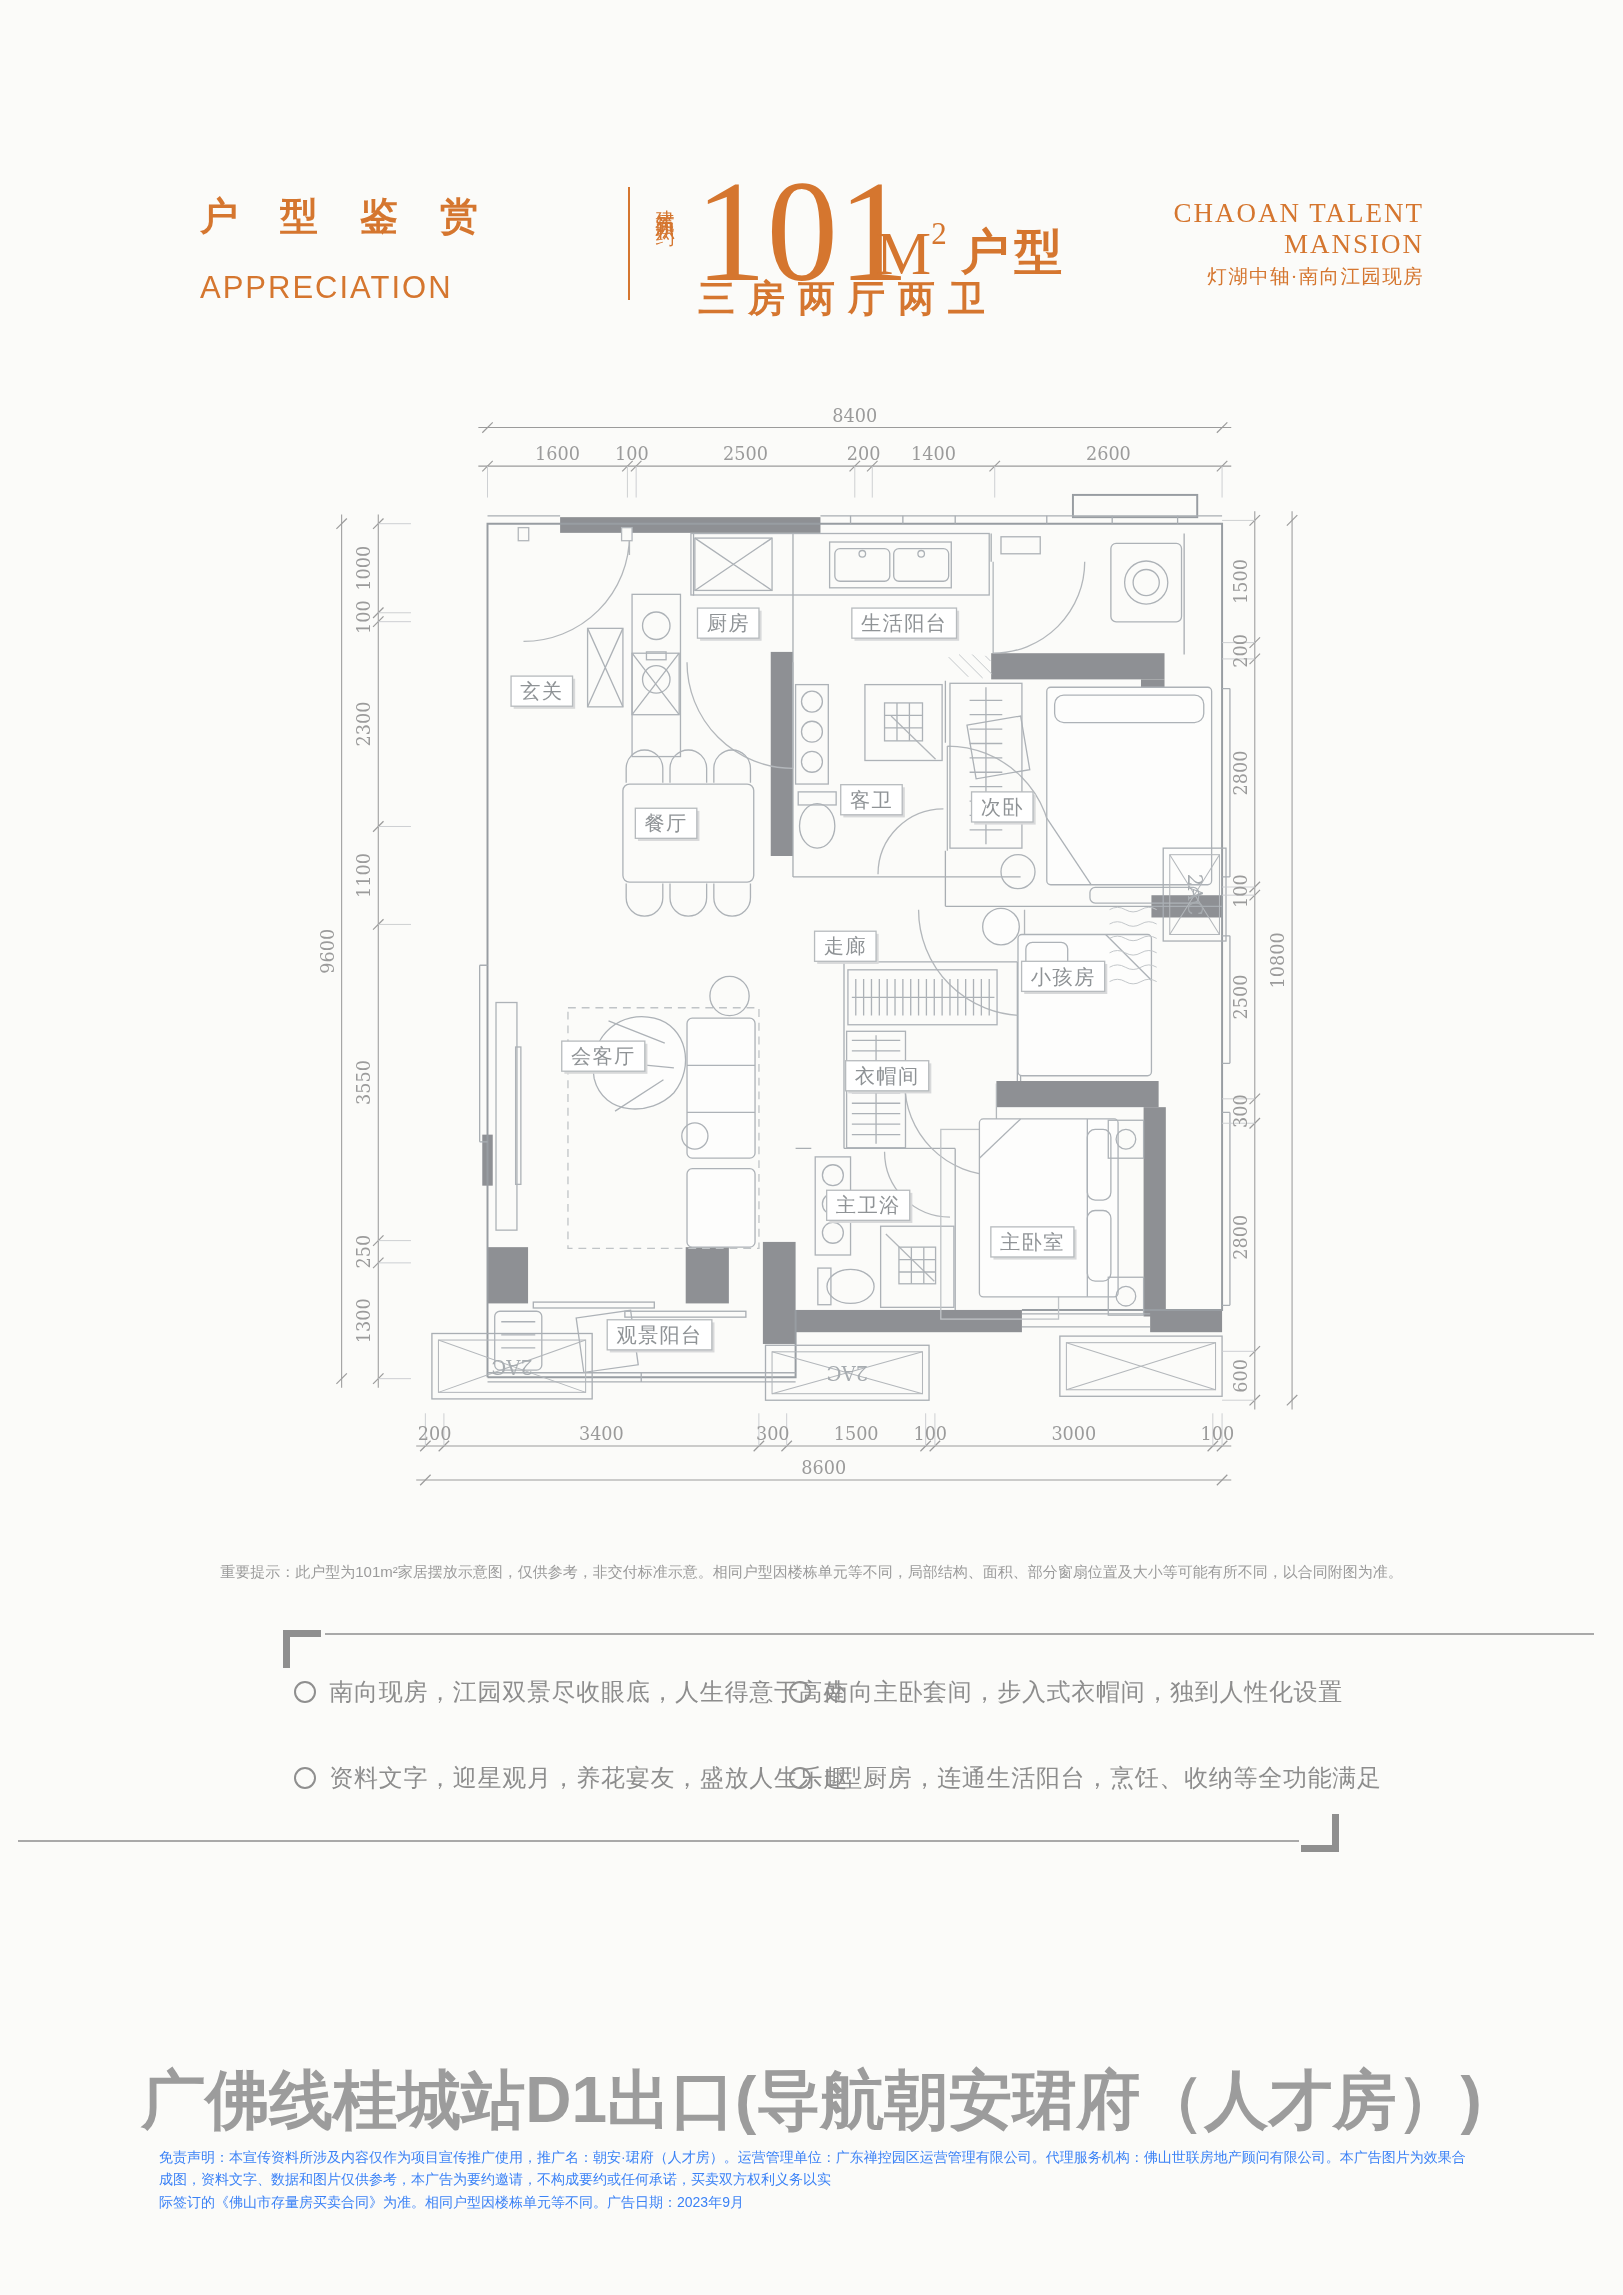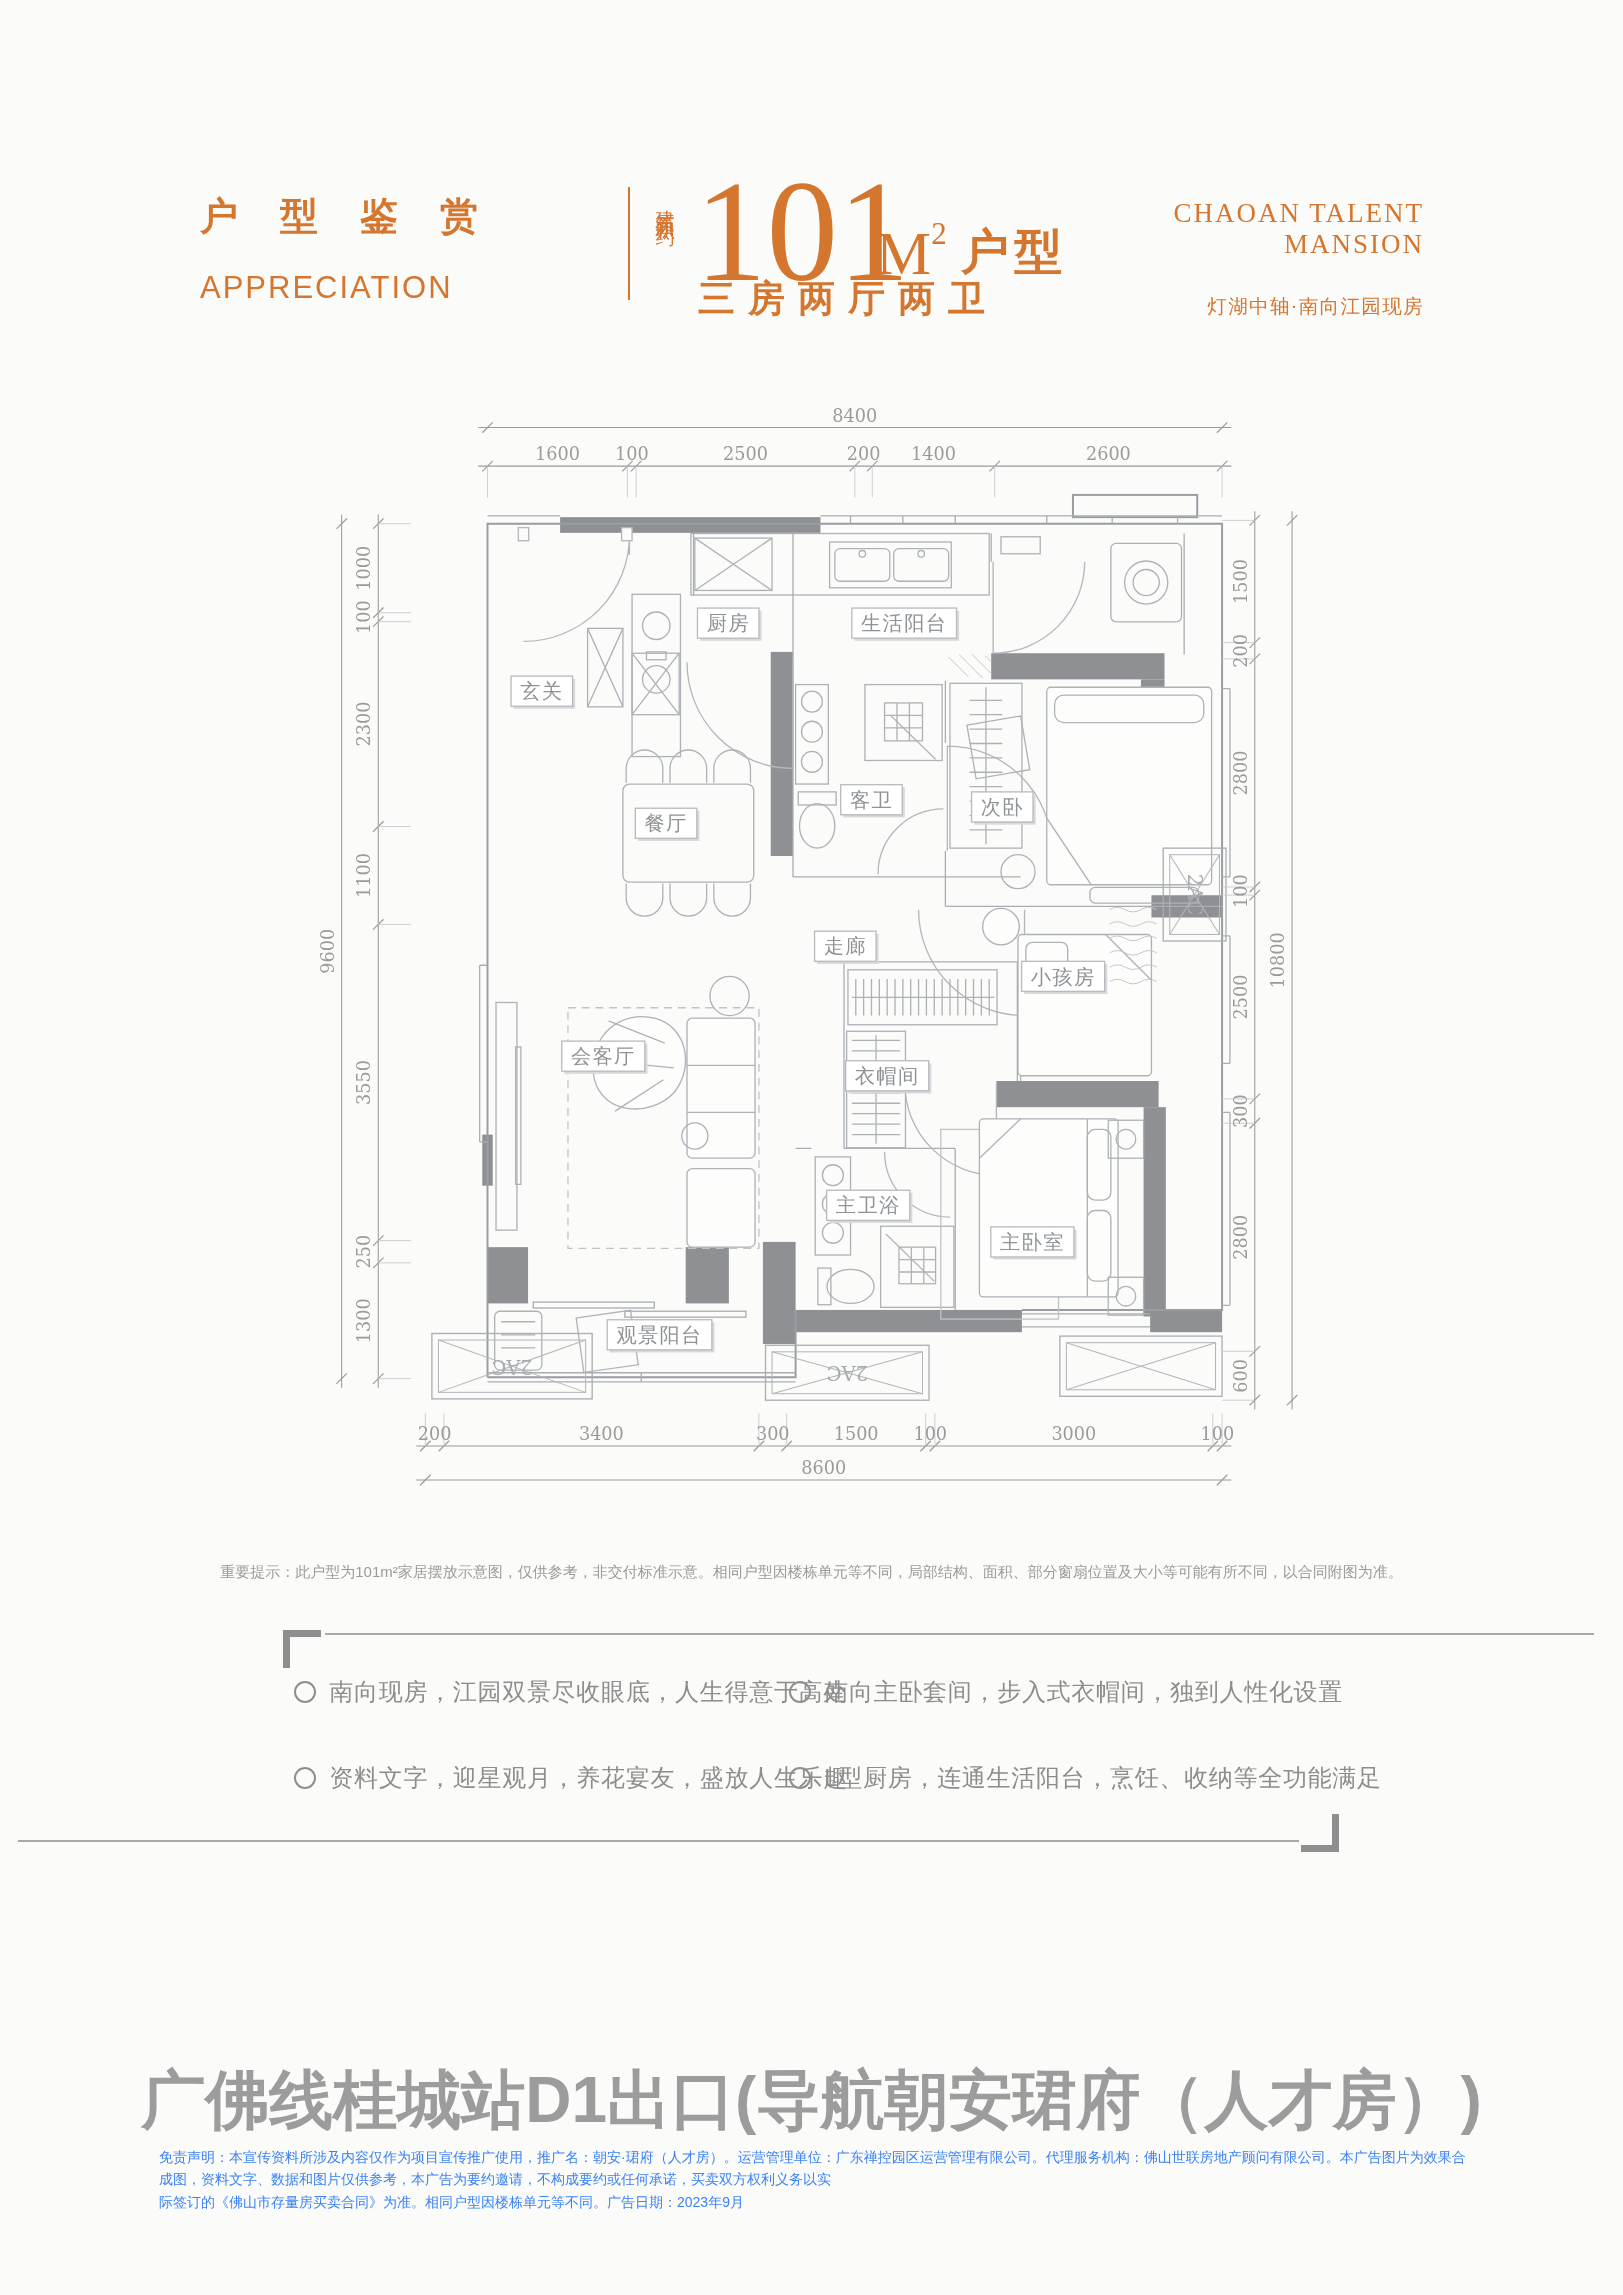--- a/index.html
+++ b/index.html
@@ -11,21 +11,21 @@
   .title-en{left:200px;top:270px;font-family:Liberation Sans, sans-serif;font-size:31px;letter-spacing:2px;color:var(--accent);white-space:nowrap;}
   .hdr-divider{left:628px;top:187px;width:2px;height:113px;background:var(--accent);}
   .area-vert{left:652px;top:194px;writing-mode:vertical-rl;text-orientation:upright;font-size:19px;letter-spacing:4.6px;color:var(--accent);height:115px;}
   .area-num{left:695px;top:161px;font-family:Liberation Serif, serif;font-size:143px;line-height:1;color:var(--accent);}
   .area-unit{left:876px;top:216px;font-family:"Liberation Serif",serif;font-size:62px;color:var(--accent);}
   .area-unit sup{font-size:31px;vertical-align:30px;}
   .area-suffix{left:961px;top:220px;font-family:"Liberation Serif",serif;font-size:48px;color:var(--accent);font-weight:600;letter-spacing:5.2px;}
   .layout-text{left:698px;top:274px;font-family:"Liberation Serif",serif;font-size:37px;letter-spacing:13px;color:var(--accent);font-weight:600;white-space:nowrap;}
   .brand{left:1047px;top:198px;width:377px;text-align:right;color:var(--accent);font-family:"Liberation Serif",serif;}
   .brand-l1,.brand-l2{font-size:27px;letter-spacing:2px;line-height:1.15;}
-  .brand-tag{font-size:19.6px;letter-spacing:1.3px;margin-top:33px;}
+  .brand-tag{font-size:19.6px;letter-spacing:1.3px;margin-top:3px;}
   
   .plan-note{left:0;top:1563px;width:1623px;text-align:center;font-size:15px;color:#9b9b9b;}
   
   .feat-line-top{left:325px;top:1633px;width:1269px;height:2px;background:#a9a9a9;}
   .feat-line-bottom{left:18.3px;top:1840px;width:1281px;height:2px;background:#a9a9a9;}
   .bracket-tl{left:283px;top:1630px;width:31px;height:31px;border-left:7.2px solid #8f8f8f;border-top:7.2px solid #8f8f8f;}
   .bracket-br{left:1301px;top:1814px;width:31px;height:31px;border-right:7.2px solid #8f8f8f;border-bottom:7.2px solid #8f8f8f;}
   .feature{display:flex;align-items:center;color:#8d8d8d;font-size:24px;letter-spacing:0.7px;white-space:nowrap;}
   .bullet{width:18.3px;height:18.3px;border:2px solid #8f8f8f;border-radius:50%;margin-right:13px;flex:0 0 auto;}
   

